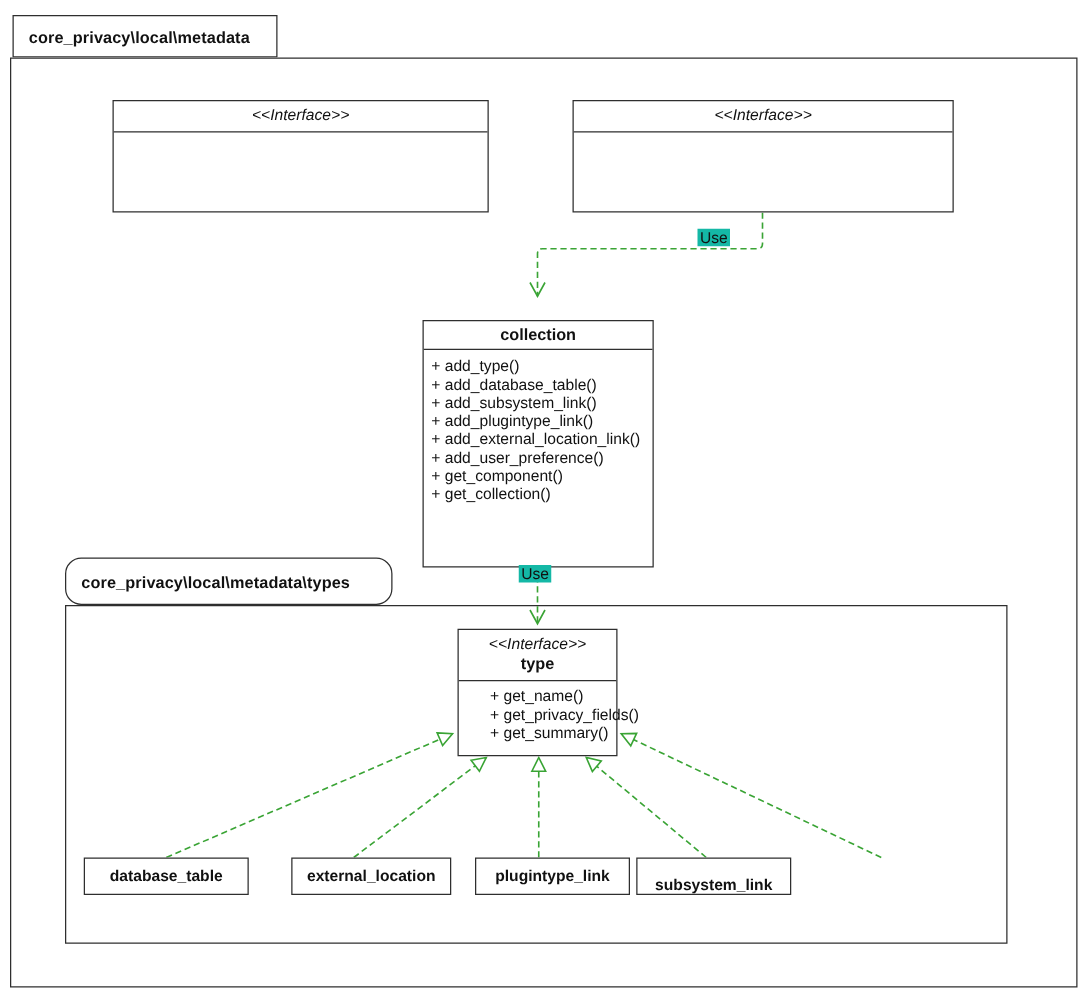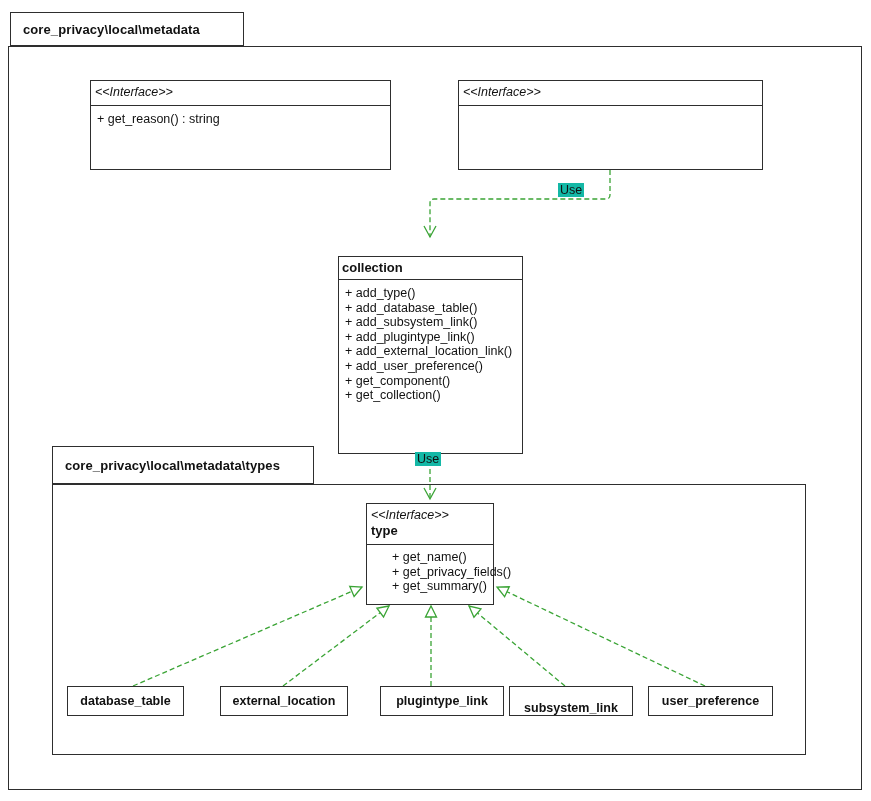--- a/index.html
+++ b/index.html
@@ -53,21 +53,21 @@
   .ghead { stroke: var(--edge-green, #3aa435); stroke-width: 1.3; }
   .node {
     position: absolute;
     box-sizing: border-box;
     background: #ffffff;
     border: 1.3px solid var(--line, #2e2e2e);
     z-index: 5;
   }
   .hdr {
     border-bottom: 1.3px solid var(--line, #2e2e2e);
-    text-align: left;
+    text-align: center;
     padding: 4px 4px 5px 4px;
   }
   .stereo {
     font-style: italic;
     font-size: 12.5px;
     line-height: 15px;
   }
   .cname {
     font-weight: bold;
     font-size: 13px;
@@ -86,32 +86,32 @@
     font-size: 12.5px;
   }
   .use-label {
     position: absolute;
     z-index: 6;
     font-size: 12.5px;
     background: #14b8a6;
     padding: 0 2px;
   }
   
-  #tab-outer   { left: 10px;  top: 12px;  width: 234px; height: 34px; }
+  #tab-outer   { left: 10px;  top: 12px;  width: 212px; height: 34px; }
   #body-outer  { left: 8px;   top: 46px;  width: 854px; height: 744px; }
   #np-box      { left: 90px;  top: 80px;  width: 301px; height: 90px; }
   #pv-box      { left: 458px; top: 80px;  width: 305px; height: 90px; }
   #col-box     { left: 338px; top: 256px; width: 185px; height: 198px; }
   #col-box .hdr { padding: 3px; }
-  #tab-types   { left: 52px;  top: 446px; width: 262px; height: 38px; }
+  #tab-types   { left: 52px;  top: 446px; width: 262px; height: 38px; border-radius: 13px; }
   #body-types  { left: 52px;  top: 484px; width: 754px; height: 271px; }
   #type-box    { left: 366px; top: 503px; width: 128px; height: 102px; }
   #type-box .methods { padding: 5px 5px 0 5px; margin-left: 20px; }
-  #st-0 { left: 67px;  top: 686px; width: 117px; height: 30px; }
-  #st-1 { left: 220px; top: 686px; width: 128px; height: 30px; }
+  #st-0 { left: 67px;  top: 686px; width: 132px; height: 30px; }
+  #st-1 { left: 233px; top: 686px; width: 128px; height: 30px; }
   #st-2 { left: 380px; top: 686px; width: 124px; height: 30px; }
   #st-3 { left: 509px; top: 686px; width: 124px; height: 30px; align-items: flex-end; }
   #st-4 { left: 648px; top: 686px; width: 125px; height: 30px; }
   #use-1 { left: 558px; top: 183px; }
   #use-2 { left: 415px; top: 452px; }
 </style>
 </head>
 <body>
 
 <div class="canvas">
@@ -144,23 +144,20 @@
     <path class="edge" d="M705 686 L497 587" marker-end="url(#tri)"></path>
   </svg>
 
   <div class="use-label" id="use-1">Use</div>
   <div class="use-label" id="use-2">Use</div>
 
   <div class="node" id="np-box">
     <div class="hdr">
       <div class="stereo">&lt;&lt;Interface&gt;&gt;</div>
     </div>
-    <div class="methods">
-      <div class="m">+ get_reason() : string</div>
-    </div>
   </div>
 
   <div class="node" id="pv-box">
     <div class="hdr">
       <div class="stereo">&lt;&lt;Interface&gt;&gt;</div>
     </div>
   </div>
 
   <div class="node" id="col-box">
     <div class="hdr">
@@ -195,17 +192,14 @@
   </div>
   <div class="node leaf" id="st-1">
     <span>external_location</span>
   </div>
   <div class="node leaf" id="st-2">
     <span>plugintype_link</span>
   </div>
   <div class="node leaf" id="st-3">
     <span>subsystem_link</span>
   </div>
-  <div class="node leaf" id="st-4">
-    <span>user_preference</span>
-  </div>
 
 </div>
 
 </body></html>

